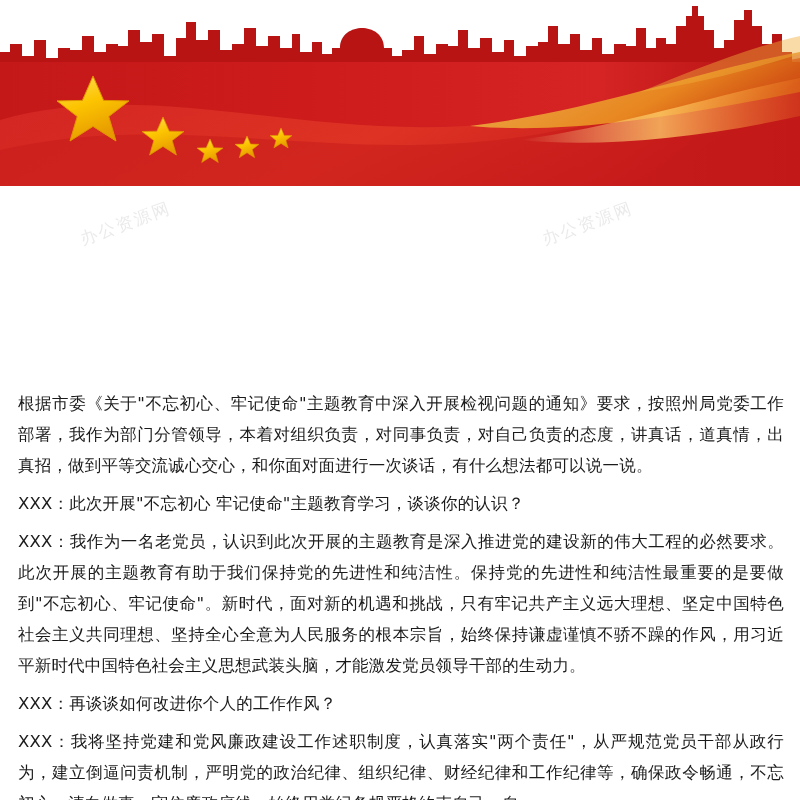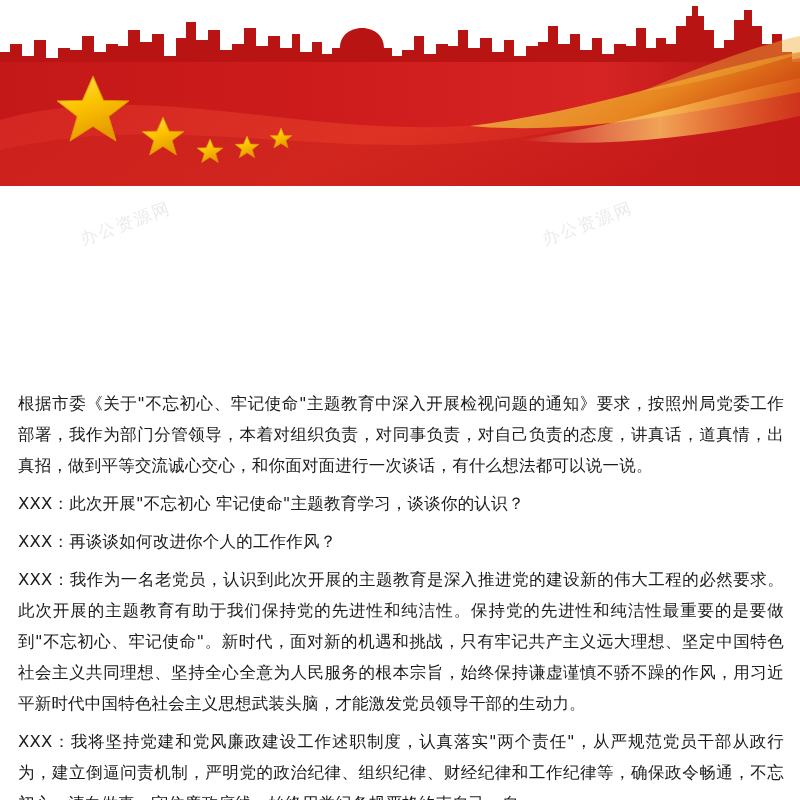--- a/index.html
+++ b/index.html
@@ -154,16 +154,16 @@
     </g>
   </svg>
 </div>
 
 <div class="watermark wm-1">办公资源网</div>
 <div class="watermark wm-2">办公资源网</div>
 
 <div id="doc-body">
   <p class="para">根据市委《关于"不忘初心、牢记使命"主题教育中深入开展检视问题的通知》要求，按照州局党委工作部署，我作为部门分管领导，本着对组织负责，对同事负责，对自己负责的态度，讲真话，道真情，出真招，做到平等交流诚心交心，和你面对面进行一次谈话，有什么想法都可以说一说。</p>
   <p class="para">XXX：此次开展"不忘初心 牢记使命"主题教育学习，谈谈你的认识？</p>
+  <p class="para">XXX：我作为一名老党员，认识到此次开展的主题教育是深入推进党的建设新的伟大工程的必然要求。此次开展的主题教育有助于我们保持党的先进性和纯洁性。保持党的先进性和纯洁性最重要的是要做到"不忘初心、牢记使命"。新时代，面对新的机遇和挑战，只有牢记共产主义远大理想、坚定中国特色社会主义共同理想、坚持全心全意为人民服务的根本宗旨，始终保持谦虚谨慎不骄不躁的作风，用习近平新时代中国特色社会主义思想武装头脑，才能激发党员领导干部的生动力。</p>
   <p class="para">XXX：再谈谈如何改进你个人的工作作风？</p>
-  <p class="para">XXX：我作为一名老党员，认识到此次开展的主题教育是深入推进党的建设新的伟大工程的必然要求。此次开展的主题教育有助于我们保持党的先进性和纯洁性。保持党的先进性和纯洁性最重要的是要做到"不忘初心、牢记使命"。新时代，面对新的机遇和挑战，只有牢记共产主义远大理想、坚定中国特色社会主义共同理想、坚持全心全意为人民服务的根本宗旨，始终保持谦虚谨慎不骄不躁的作风，用习近平新时代中国特色社会主义思想武装头脑，才能激发党员领导干部的生动力。</p>
   <p class="para">XXX：我将坚持党建和党风廉政建设工作述职制度，认真落实"两个责任"，从严规范党员干部从政行为，建立倒逼问责机制，严明党的政治纪律、组织纪律、财经纪律和工作纪律等，确保政令畅通，不忘初心、清白做事、守住廉政底线，始终用党纪条规严格约束自己，自</p>
 </div>
 
 </body></html>

